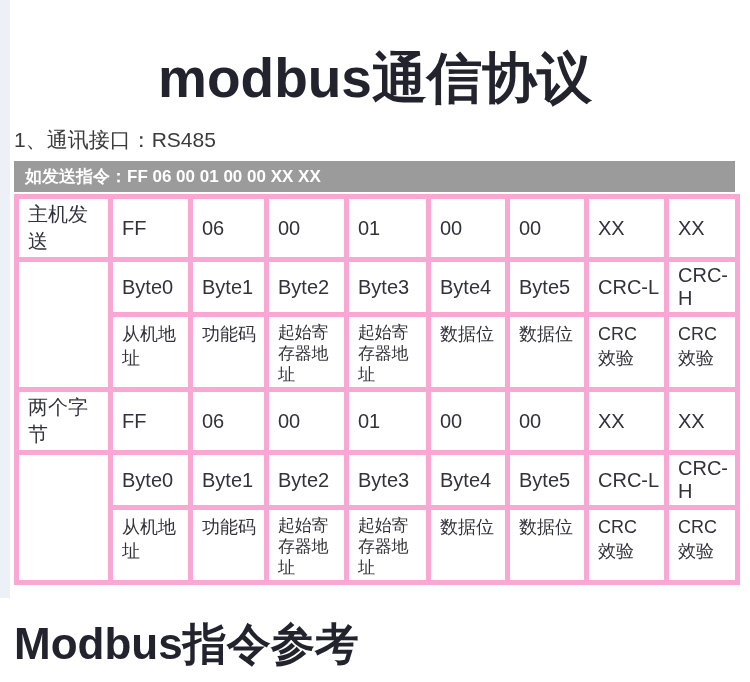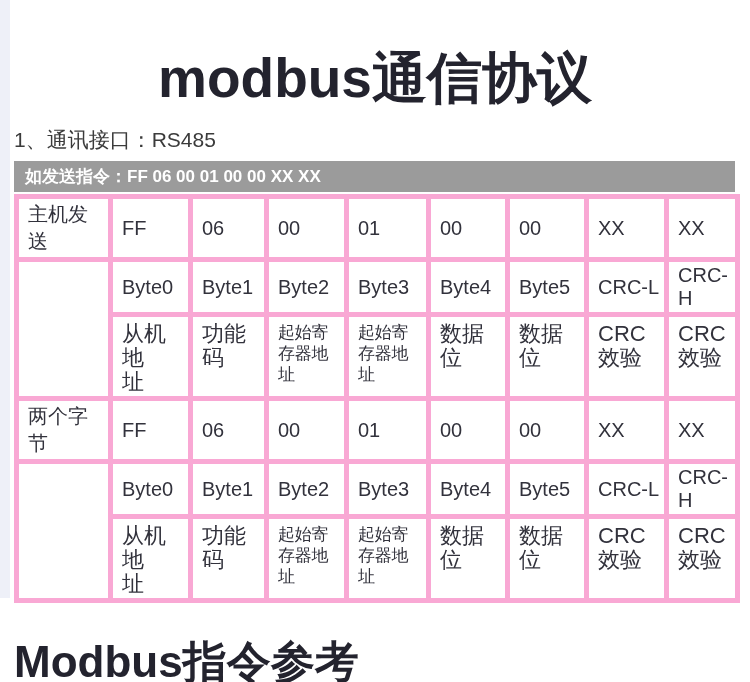--- a/index.html
+++ b/index.html
@@ -59,21 +59,21 @@
     font-size: 20px;
     vertical-align: middle;
     overflow: hidden;
   }
   tr.r-val  { height: 37px; }
   tr.r-byte { height: 37px; }
   tr.r-desc { height: 63px; }
   tr.r-desc td {
     vertical-align: top;
     padding-top: 5px;
-    font-size: 22px;
+    font-size: 18px;
     line-height: 24px;
     white-space: pre-line;
   }
   tr.r-desc td:nth-child(3),
   tr.r-desc td:nth-child(4) {
     font-size: 17px;
     line-height: 21px;
     letter-spacing: -0.3px;
   }
   h2.section-heading {

